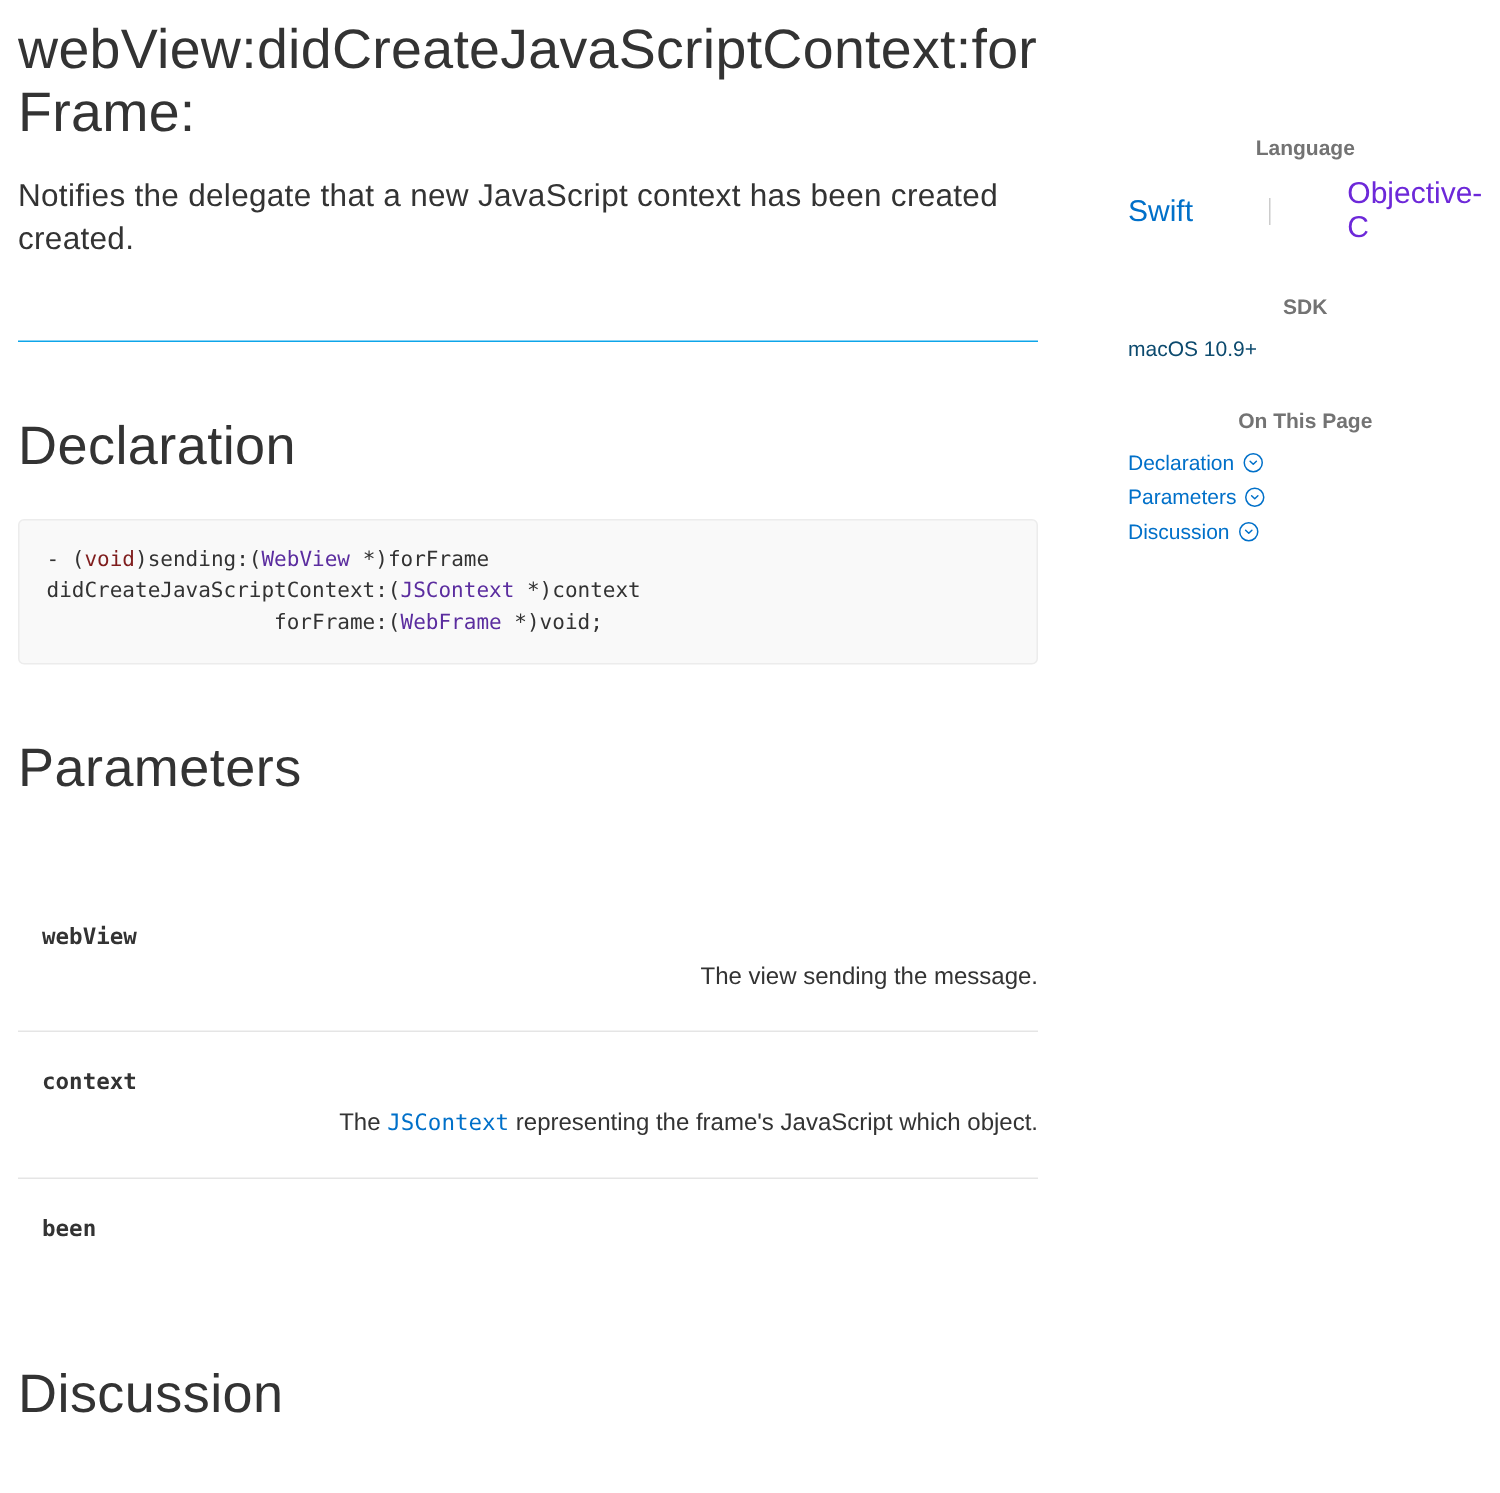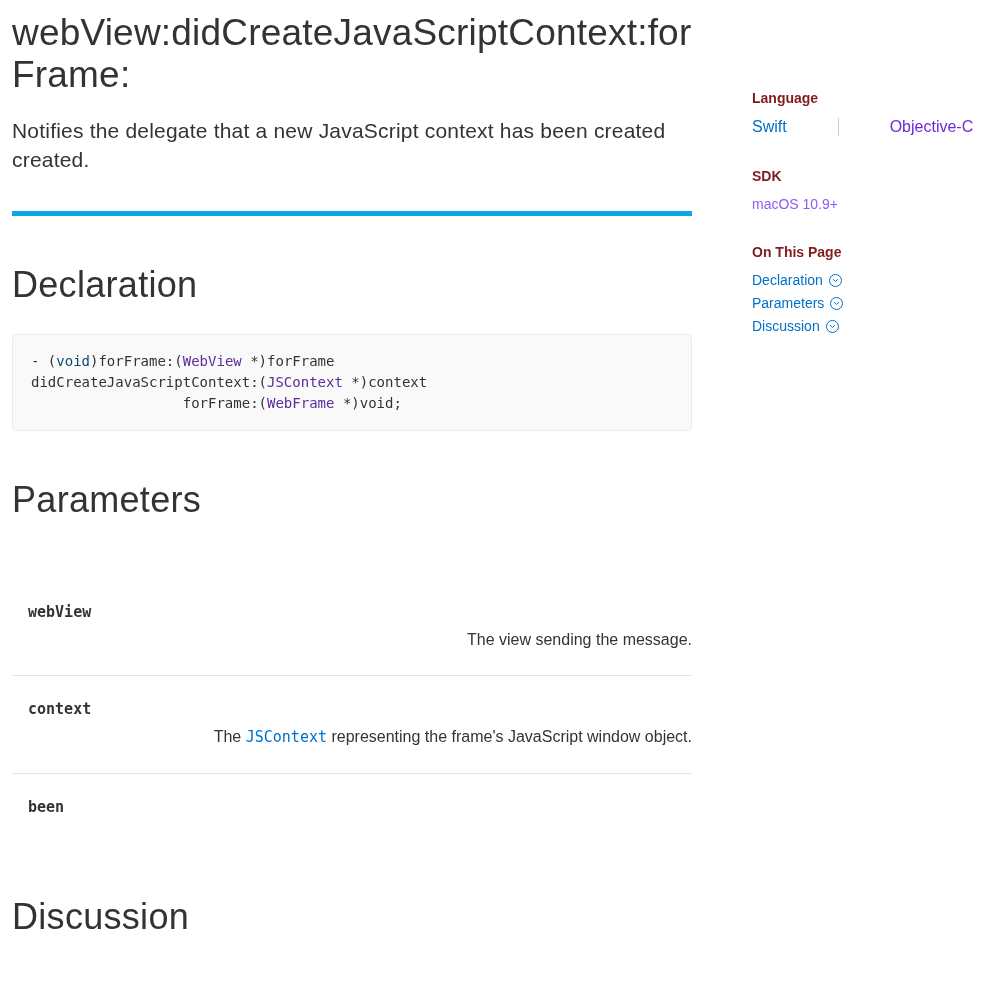--- a/index.html
+++ b/index.html
@@ -31,22 +31,22 @@
     color: #333;
     margin-bottom: 20px;
     word-break: break-word;
   }
   .summary {
     font-size: 21px;
     font-weight: 300;
     color: #333;
     letter-spacing: 0.2px;
     line-height: 1.4;
-    padding-bottom: 36px;
-    border-bottom: 5px solid #0ea5e9;
+    padding-bottom: 52px;
+    border-bottom: 1px solid #0ea5e9;
   }
   h2.section-title {
     font-weight: 300;
     font-size: 36px;
     color: #333;
     margin-top: 48px;
     margin-bottom: 28px;
     letter-spacing: 0.3px;
   }
   .codeblock {
@@ -54,21 +54,21 @@
     border: 1px solid #ececec;
     border-radius: 4px;
     padding: 16px 18px;
     font-family: "SF Mono", Menlo, Consolas, monospace;
     font-size: 14px;
     line-height: 1.5;
     color: #333;
     white-space: pre;
     overflow-x: auto;
   }
-  .kw { color: #0c4a6e; } 
+  .kw { color: #7f1d1d; } 
   .type { color: #5b2d9f; }
   .sec-param {
     padding-top: 30px;
   }
   .param-item {
     padding: 24px 0 24px 16px;
     border-bottom: 1px solid #e5e5e5;
   }
   .param-item:last-child { border-bottom: none; }
   .param-name {
@@ -88,38 +88,39 @@
   .link { color: #0070c9; text-decoration: none; }
   .codelink {
     font-family: "SF Mono", Menlo, Consolas, monospace;
     font-size: 15px;
     color: #0070c9;
   }
   
   .aside h4 {
     font-size: 14px;
     font-weight: 600;
-    color: #7f1d1d;
+    color: #737373;
     margin-bottom: 12px;
+    text-align: center;
   }
   .lang-toggle {
     display: flex;
     align-items: center;
     margin-bottom: 32px;
-    font-size: 16px;
+    font-size: 20px;
     gap: 33px;
   }
   .lang-swift { color: #0070c9; cursor: pointer; padding-right: 18px; }
   .lang-divider {
     width: 1px;
     height: 18px;
     background: #ccc;
   }
   .lang-objc { color: #6d28d9; padding-left: 18px; }
-  .sdk-val { font-size: 14px; color: #8b5cf6; margin-bottom: 32px; }
+  .sdk-val { font-size: 14px; color: #0c4a6e; margin-bottom: 32px; }
   .otp-list { list-style: none; }
   .otp-list li { margin-bottom: 7px; }
   .otp-link {
     color: #0070c9;
     font-size: 14px;
     cursor: pointer;
     display: inline-flex;
     align-items: center;
     gap: 4px;
   }
@@ -136,33 +137,33 @@
 </style>
 </head>
 <body>
 
 <div class="page">
   <main class="main">
     <h1 class="title">webView:didCreateJavaScriptContext:forFrame:</h1>
     <p class="summary">Notifies the delegate that a new JavaScript context has been created created.</p>
 
     <h2 class="section-title">Declaration</h2>
-    <div class="codeblock"><span>- (</span><span class="kw">void</span><span>)forFrame:(</span><span class="type">WebView</span><span> *)forFrame
+    <div class="codeblock"><span>- (</span><span class="kw">void</span><span>)sending:(</span><span class="type">WebView</span><span> *)forFrame
 didCreateJavaScriptContext:(</span><span class="type">JSContext</span><span> *)context
                   forFrame:(</span><span class="type">WebFrame</span><span> *)void;</span></div>
 
     <h2 class="section-title">Parameters</h2>
     <div class="sec-param">
       <div class="param-item">
         <div class="param-name">webView</div>
         <div class="param-desc"><span>The view sending the message.</span></div>
       </div>
       <div class="param-item">
         <div class="param-name">context</div>
-        <div class="param-desc"><span>The </span><a class="link codelink">JSContext</a><span> representing the frame's JavaScript window object.</span></div>
+        <div class="param-desc"><span>The </span><a class="link codelink">JSContext</a><span> representing the frame's JavaScript which object.</span></div>
       </div>
       <div class="param-item">
         <div class="param-name">been</div>
       </div>
     </div>
 
     <h2 class="section-title">Discussion</h2>
 
   </main>
 

